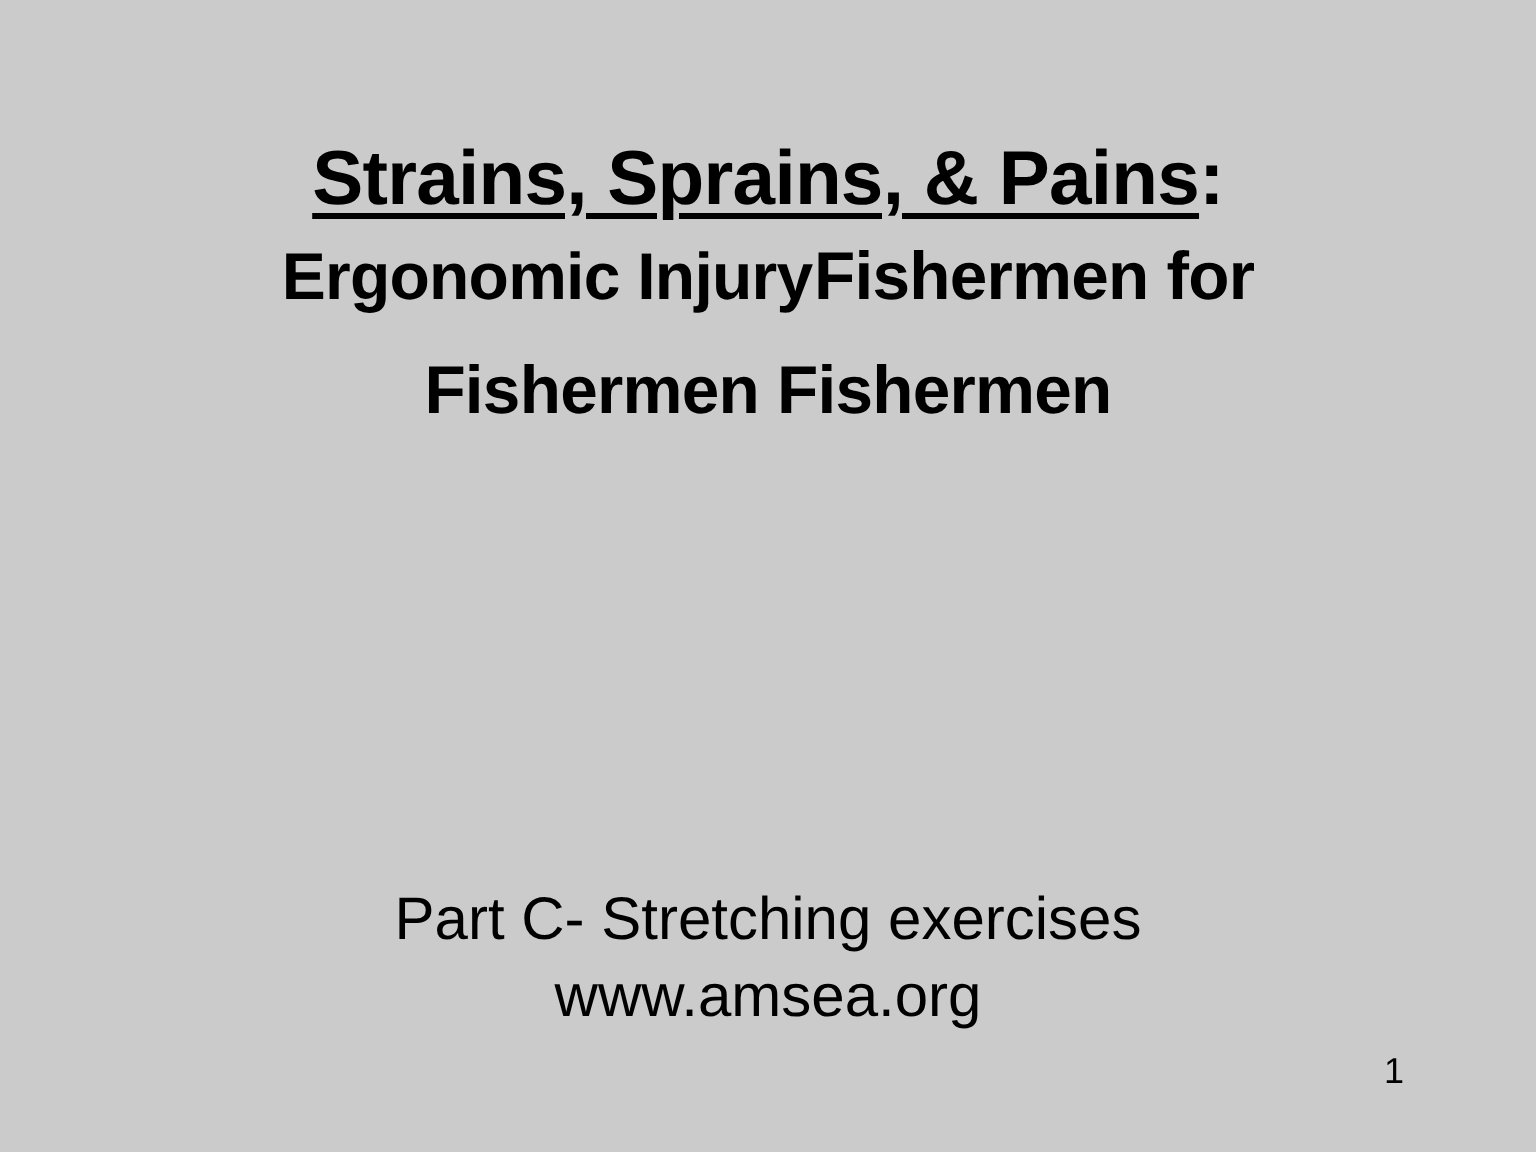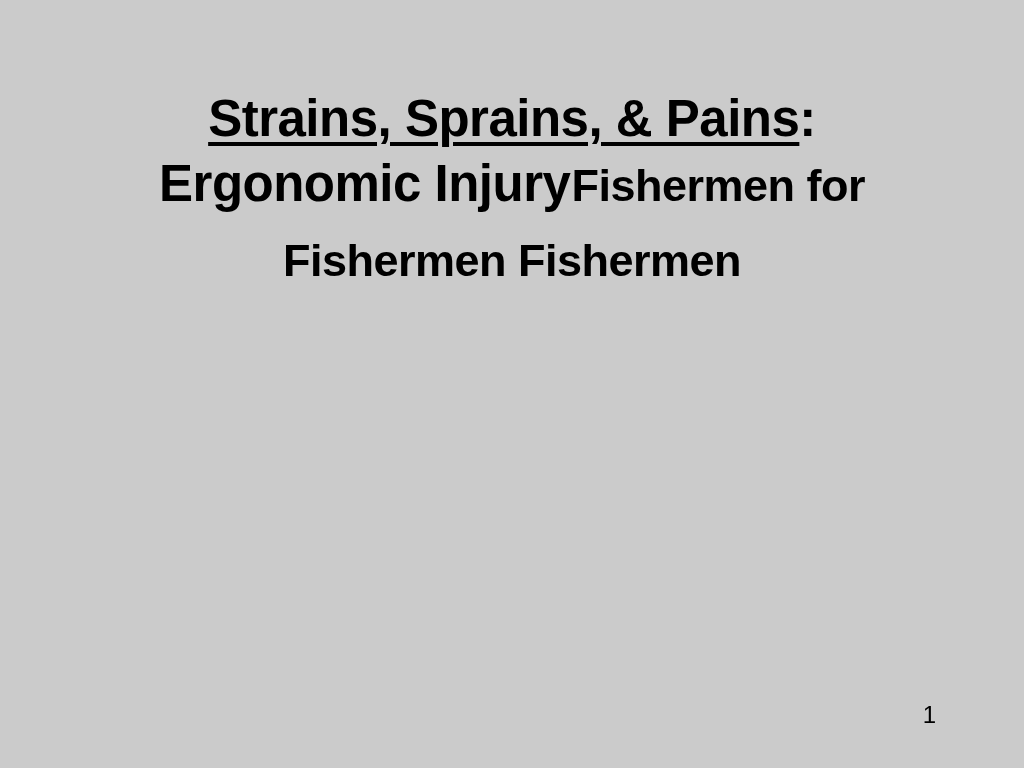--- a/index.html
+++ b/index.html
@@ -34,21 +34,21 @@
   }
   .title-underlined {
     text-decoration: underline;
     text-decoration-thickness: 4px;
     text-underline-offset: 6px;
   }
   .title-colon {
     text-decoration: none;
   }
   .title-line2-emphasis {
-    font-size: 51px;
+    font-size: 44px;
     margin-right: 1px;
   }
   .title-line2-rest {
     font-size: 45px;
   }
   .title-line3 {
     font-size: 45px;
   }
   .subtitle-block {
     position: absolute;
@@ -78,17 +78,19 @@
 
 <div class="slide" style="background: rgb(203, 203, 203); color: rgb(0, 0, 0);">
 
   <div class="title-block">
     <div class="title-line1"><span class="title-underlined">Strains, Sprains, &amp; Pains</span><span class="title-colon">:</span></div>
     <div class="title-line2"><span class="title-line2-emphasis">Ergonomic Injury</span><span class="title-line2-rest">Fishermen for</span></div>
     <div class="title-line3">Fishermen Fishermen</div>
   </div>
 
   <div class="subtitle-block">
+    <div class="subtitle-line1">Part C- Stretching exercises</div>
+    <div class="subtitle-line2">www.amsea.org</div>
   </div>
 
   <div class="slide-number">1</div>
 
 </div>
 
 </body></html>

